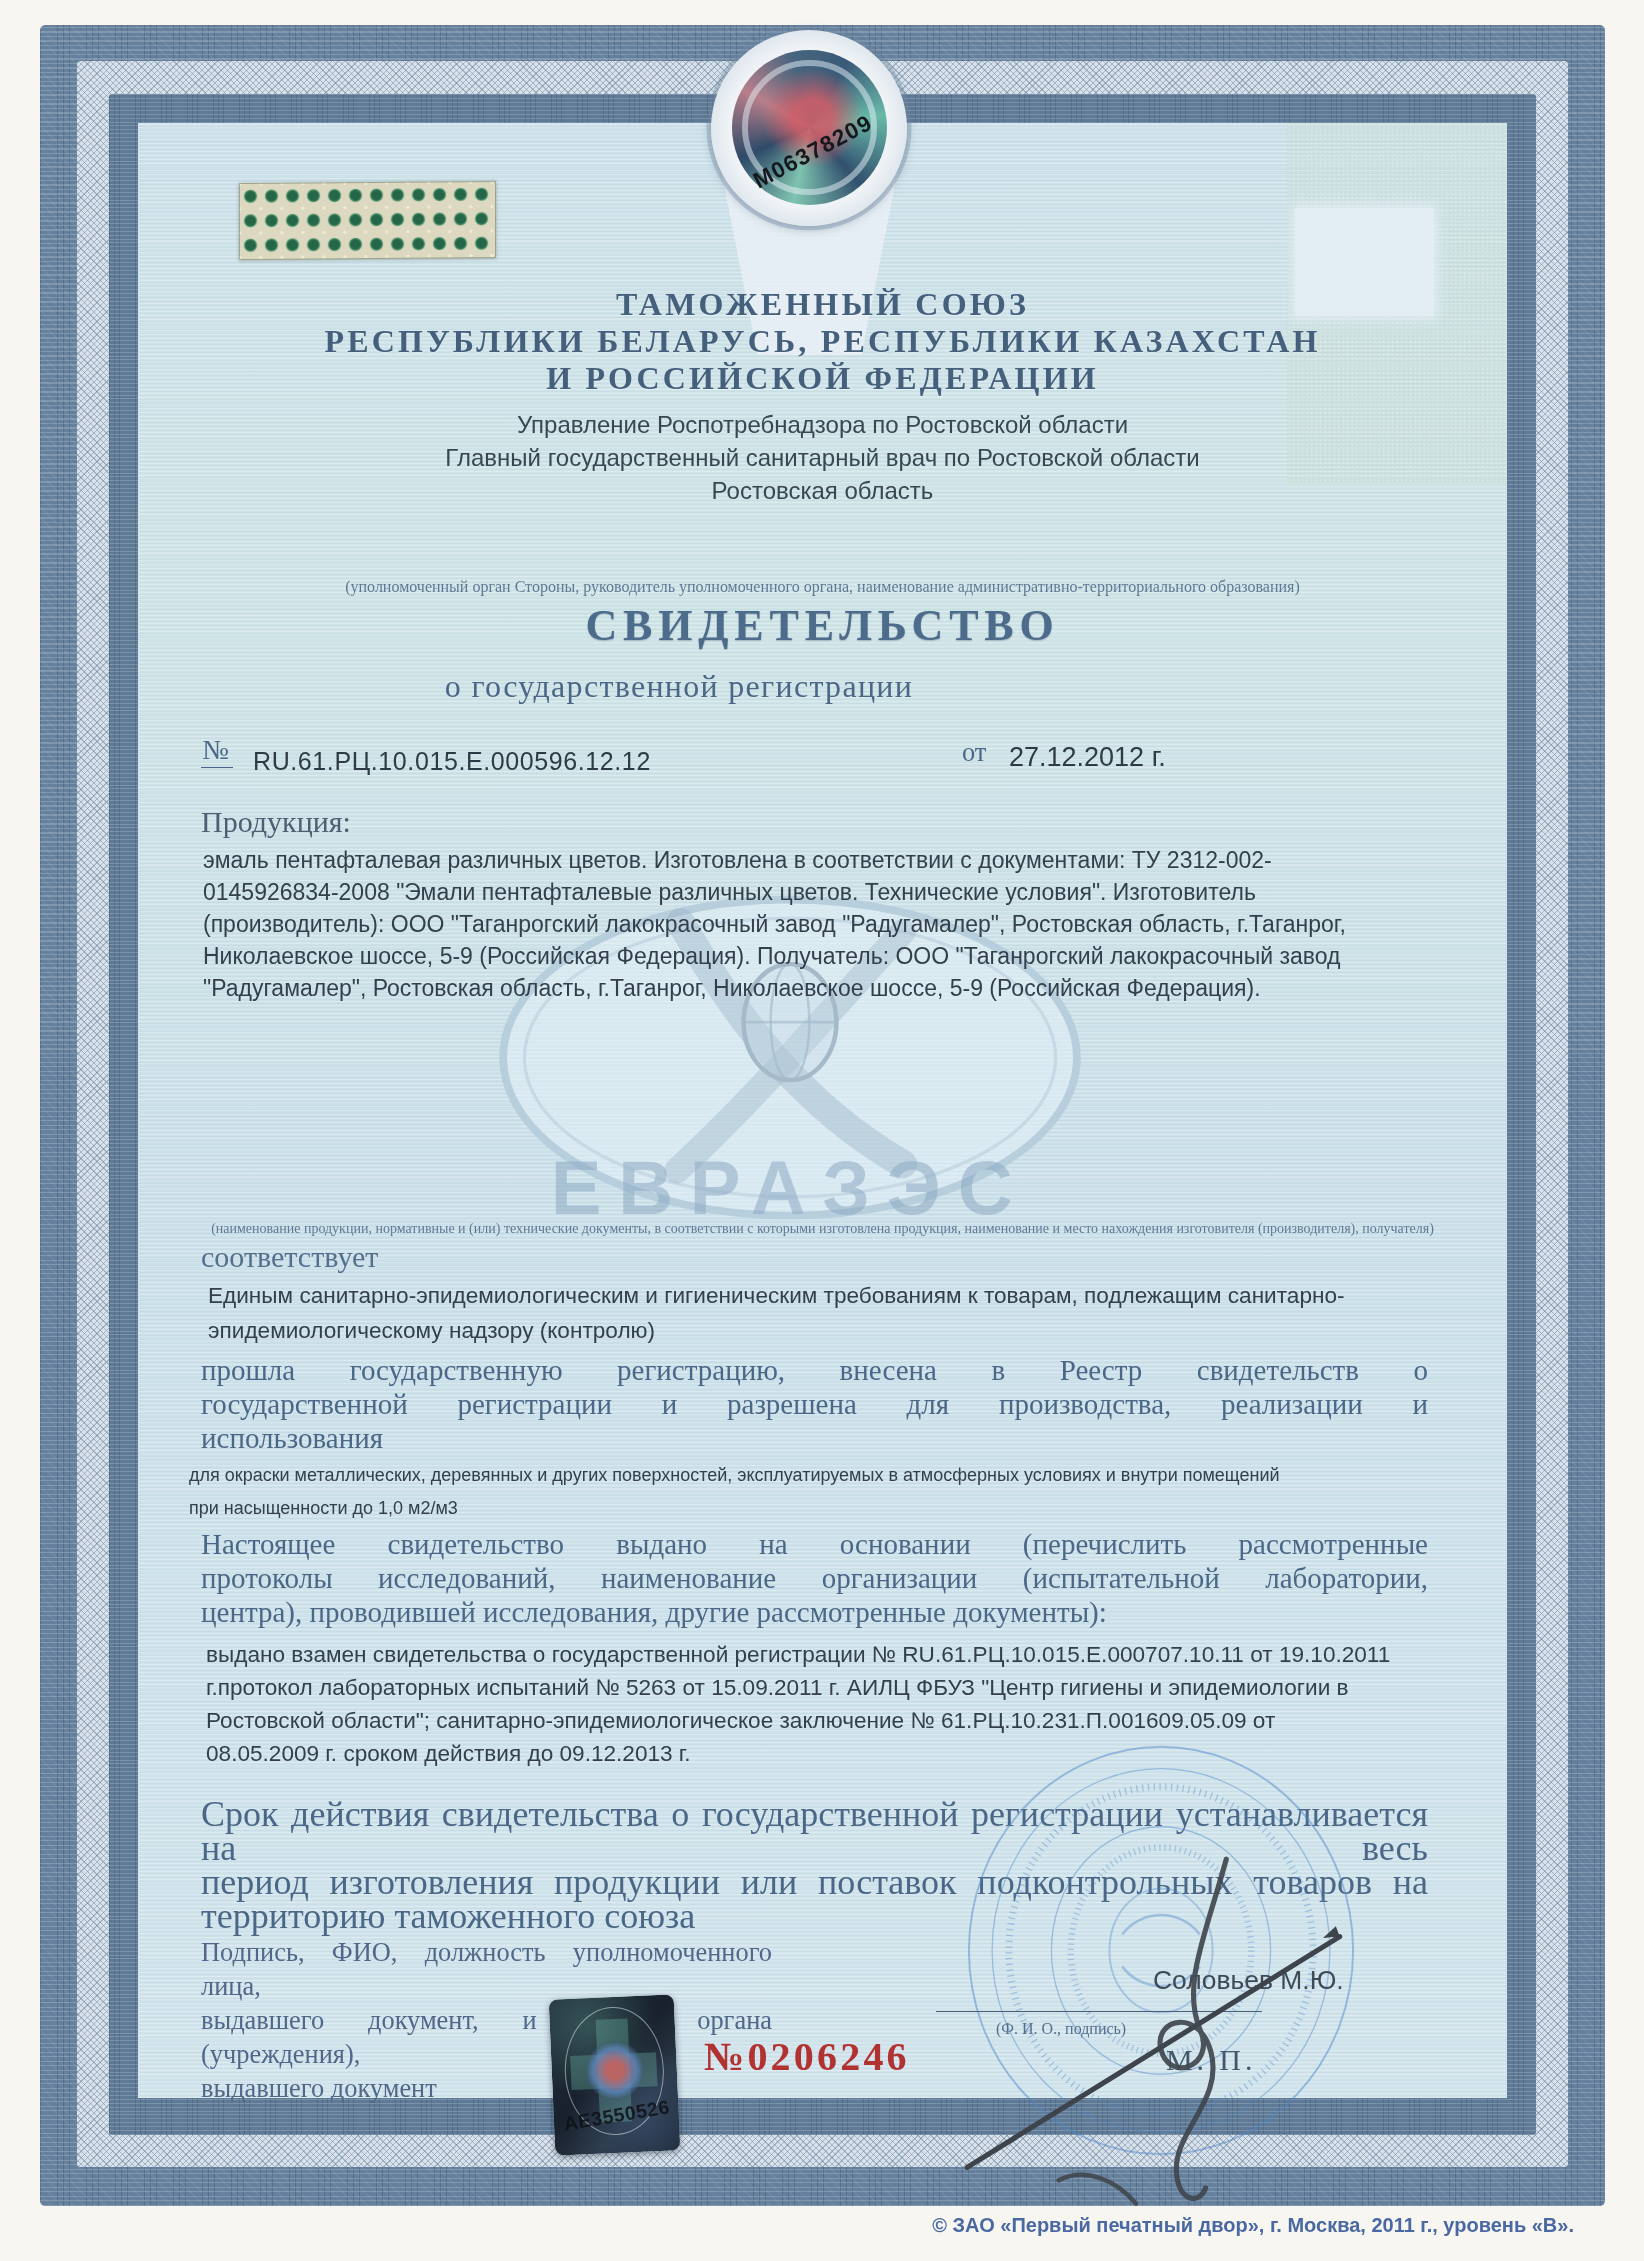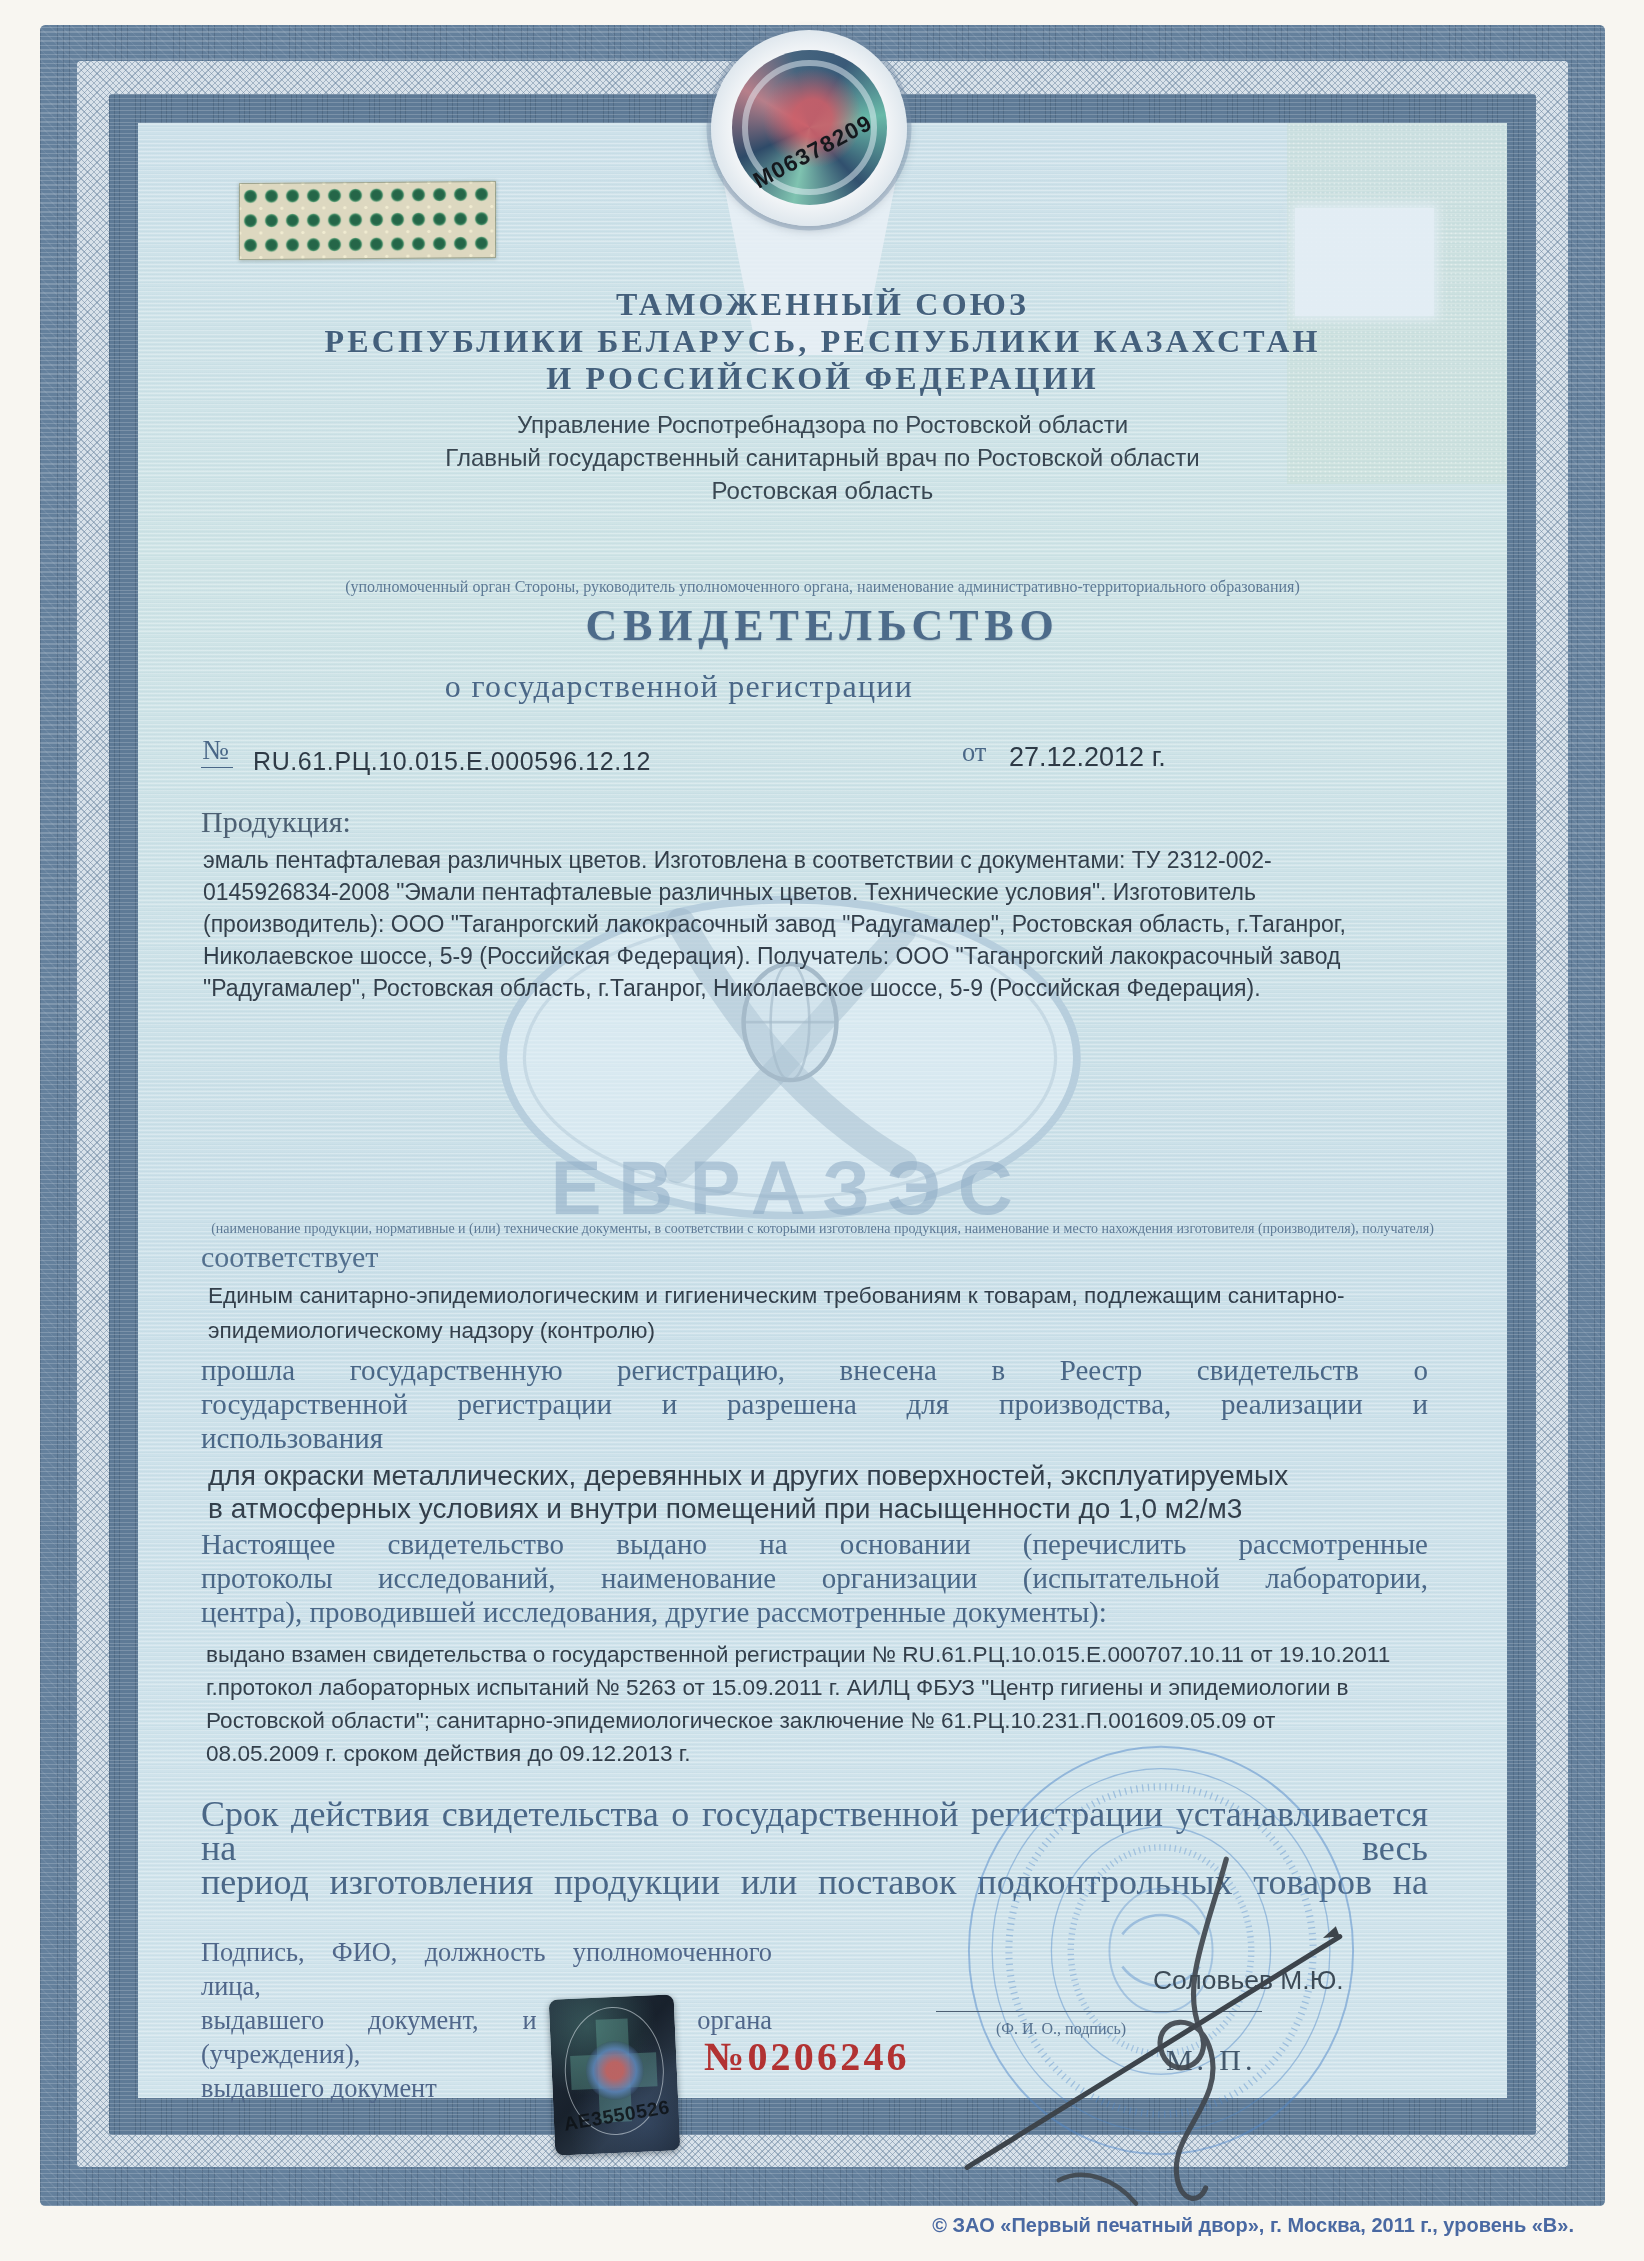--- a/index.html
+++ b/index.html
@@ -148,32 +148,33 @@
   <div class="abs center caption" style="left:138px;top:1221px;width:1369px;font-size:14px;">(наименование продукции, нормативные и (или) технические документы, в соответствии с которыми изготовлена продукция, наименование и место нахождения изготовителя (производителя), получателя)</div>
 
   <div class="abs serif-slate" style="left:201px;top:1240px;font-size:30px;color:#53708e;">соответствует</div>
   <div class="abs sans" style="left:208px;top:1278px;width:1161px;font-size:22.6px;line-height:35px;">Единым санитарно-эпидемиологическим и гигиеническим требованиям к товарам, подлежащим санитарно-эпидемиологическому надзору (контролю)</div>
 
   <div class="abs serif-slate" style="left:201px;top:1353px;width:1227px;font-size:29px;line-height:34px;">
     <div class="jline">прошла государственную регистрацию, внесена в Реестр свидетельств о</div>
     <div class="jline">государственной регистрации и разрешена для производства, реализации и</div>
     <div>использования</div>
   </div>
-  <div class="abs sans" style="left:208px;top:1459px;width:1096px;font-size:28px;line-height:33px;">для окраски металлических, деревянных и других поверхностей, эксплуатируемых в атмосферных условиях и внутри помещений при насыщенности до 1,0 м2/м3</div>
+  <div class="abs sans" style="left:189px;top:1459px;width:1096px;font-size:18px;line-height:33px;">для окраски металлических, деревянных и других поверхностей, эксплуатируемых в атмосферных условиях и внутри помещений при насыщенности до 1,0 м2/м3</div>
 
   <div class="abs serif-slate" style="left:201px;top:1527px;width:1227px;font-size:29px;line-height:34px;">
     <div class="jline">Настоящее свидетельство выдано на основании (перечислить рассмотренные</div>
     <div class="jline">протоколы исследований, наименование организации (испытательной лаборатории,</div>
     <div>центра), проводившей исследования, другие рассмотренные документы):</div>
   </div>
   <div class="abs sans" style="left:206px;top:1638px;width:1187px;font-size:22.6px;line-height:33px;">выдано взамен свидетельства о государственной регистрации № RU.61.РЦ.10.015.Е.000707.10.11 от 19.10.2011 г.протокол лабораторных испытаний № 5263 от 15.09.2011 г. АИЛЦ ФБУЗ "Центр гигиены и эпидемиологии в Ростовской области"; санитарно-эпидемиологическое заключение № 61.РЦ.10.231.П.001609.05.09 от 08.05.2009 г. сроком действия до 09.12.2013 г.</div>
 
   <div class="abs serif-slate" style="left:201px;top:1797px;width:1227px;font-size:36px;line-height:34px;">
     <div class="jline">Срок действия свидетельства о государственной регистрации устанавливается на весь</div>
     <div class="jline">период изготовления продукции или поставок подконтрольных товаров на</div>
+    <div>территорию таможенного союза</div>
   </div>
 
   <svg class="abs" style="left:961px;top:1741px;opacity:.9;" width="400" height="419" viewBox="0 0 620 650">
     <ellipse cx="310" cy="325" rx="298" ry="316" fill="none" stroke="rgba(80,135,200,.55)" stroke-width="3"></ellipse>
     <ellipse cx="310" cy="325" rx="262" ry="282" fill="none" stroke="rgba(80,135,200,.5)" stroke-width="2"></ellipse>
     <ellipse cx="310" cy="325" rx="236" ry="254" fill="none" stroke="rgba(80,135,200,.45)" stroke-width="11" stroke-dasharray="2 7"></ellipse>
     <ellipse cx="310" cy="325" rx="170" ry="192" fill="none" stroke="rgba(80,135,200,.5)" stroke-width="2"></ellipse>
     <ellipse cx="310" cy="325" rx="140" ry="160" fill="none" stroke="rgba(80,135,200,.42)" stroke-width="10" stroke-dasharray="2 6"></ellipse>
     <ellipse cx="310" cy="325" rx="80" ry="96" fill="none" stroke="rgba(80,135,200,.40)" stroke-width="3"></ellipse>
     <path d="M250 300 C280 260 340 260 370 300" fill="none" stroke="rgba(80,135,200,.45)" stroke-width="4"></path>

